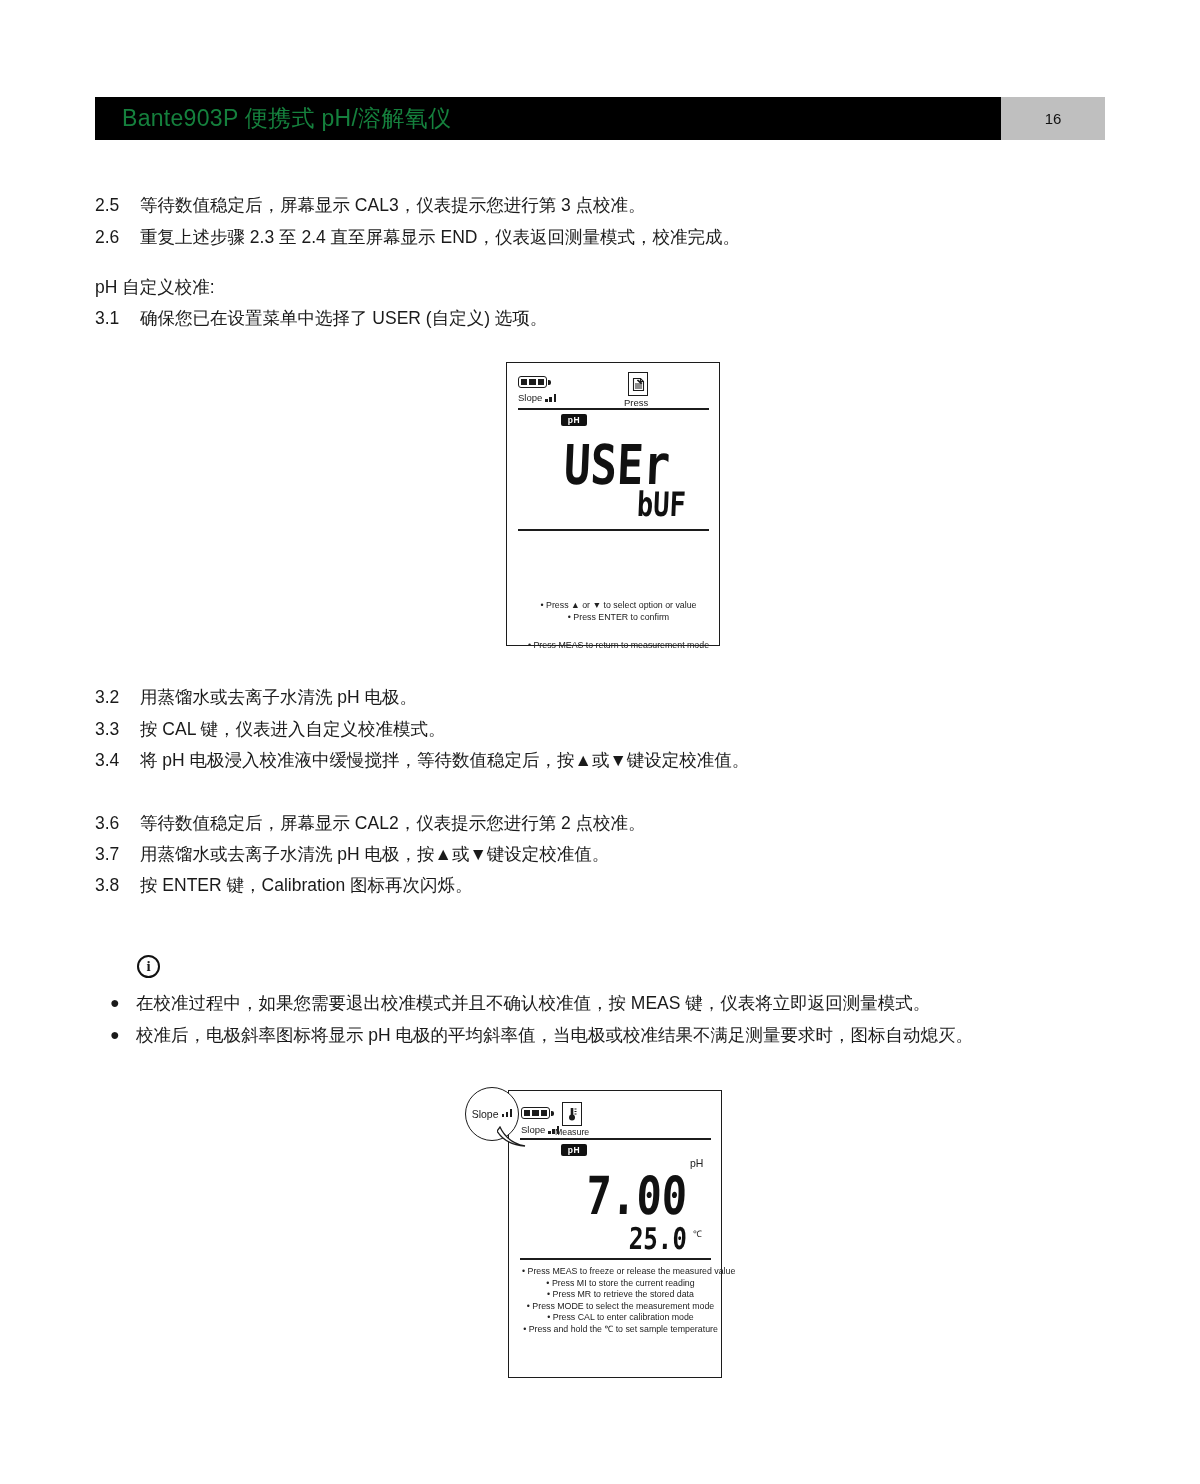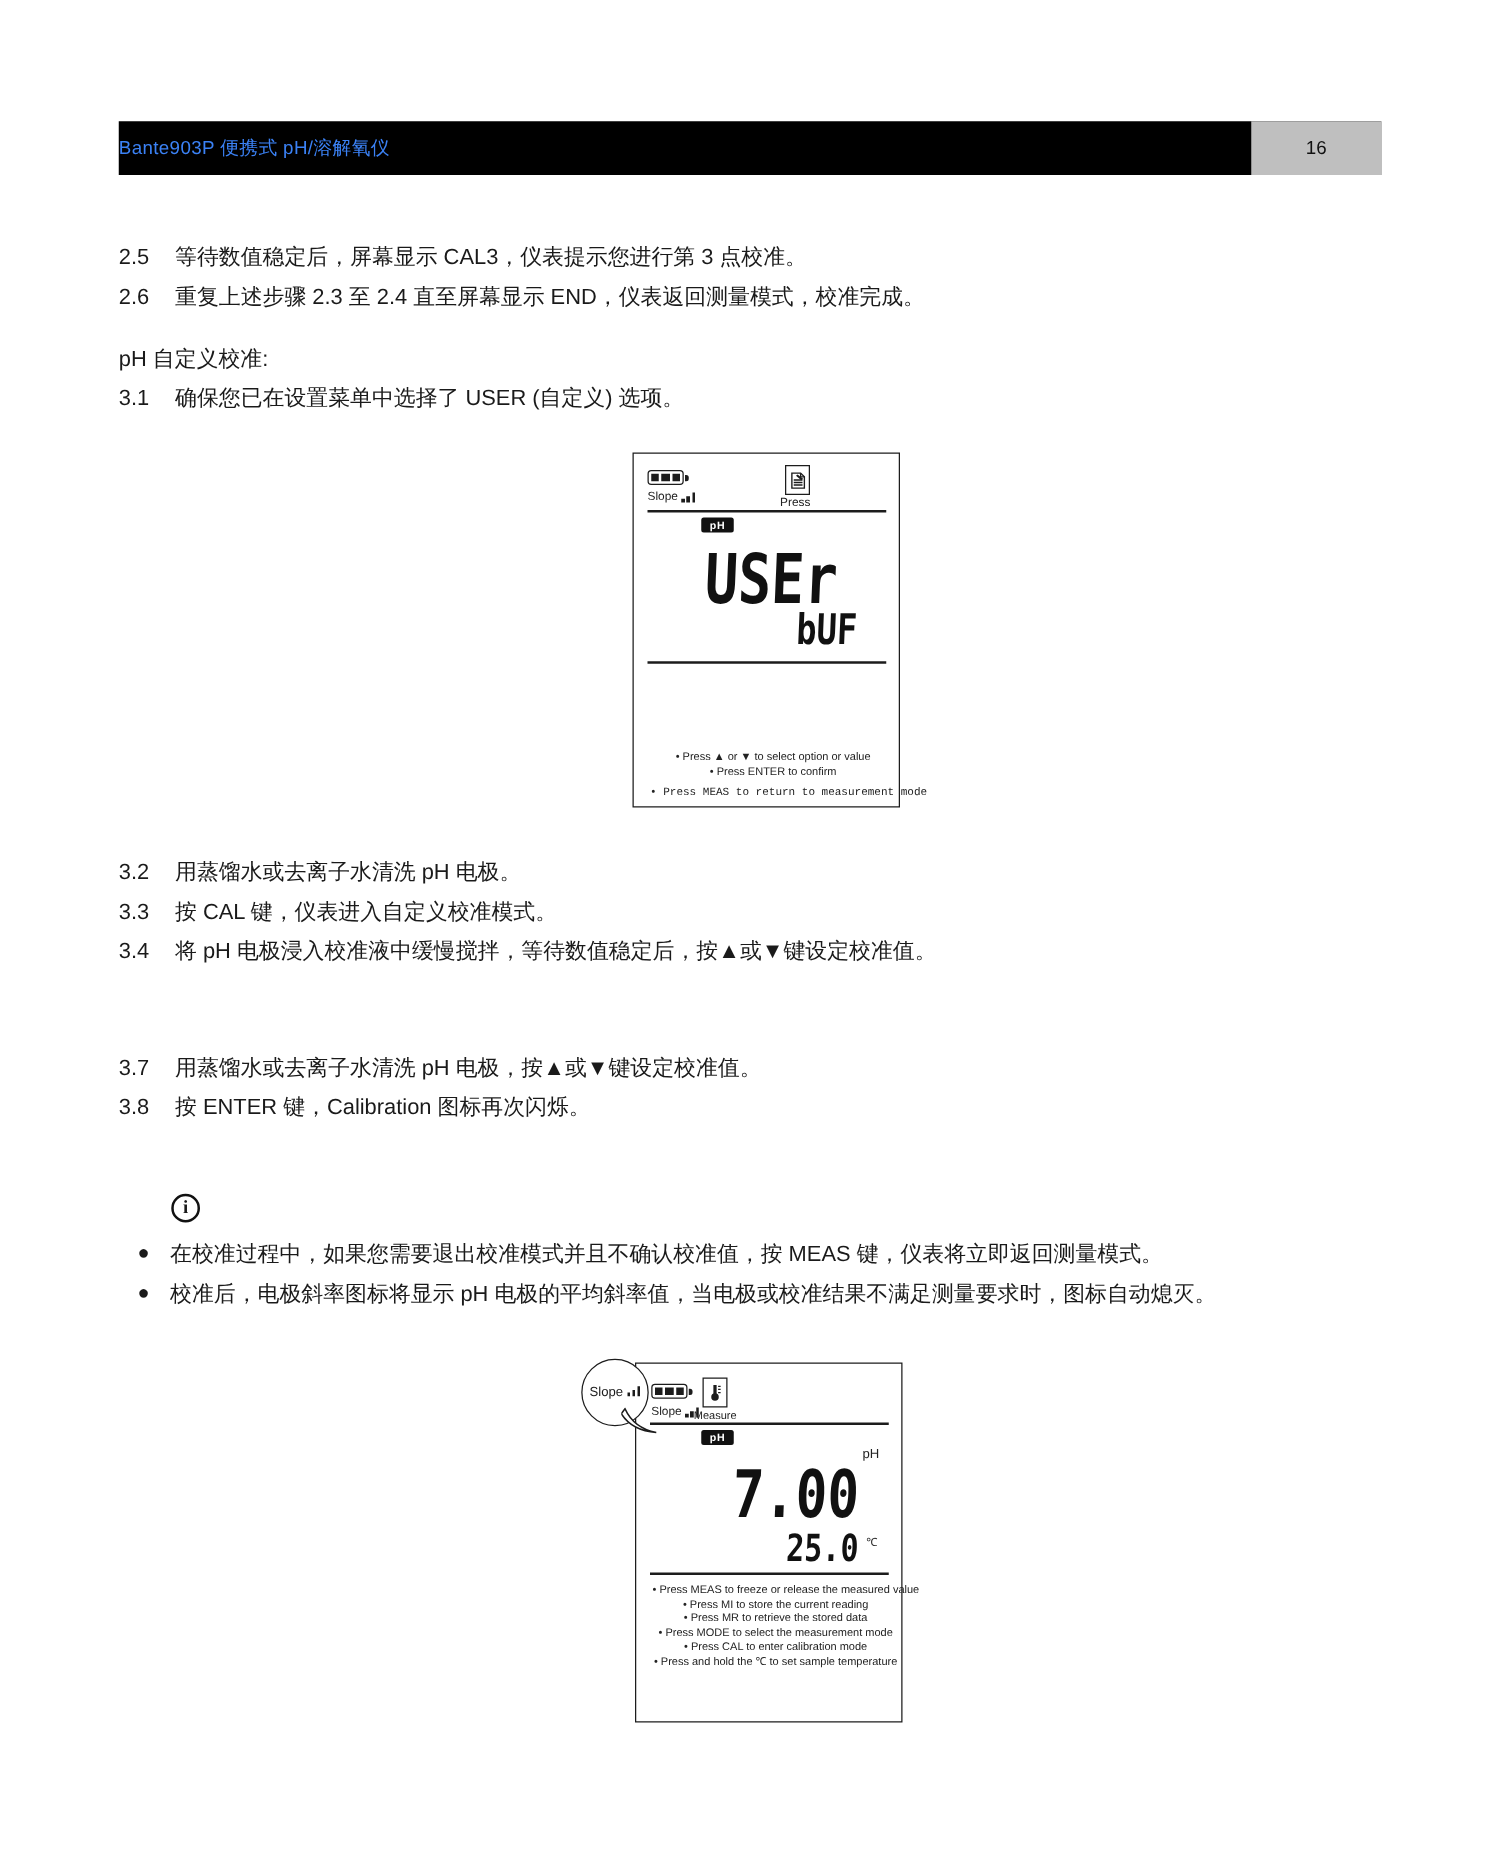--- a/index.html
+++ b/index.html
@@ -2,21 +2,21 @@
 <html><head>
 <meta charset="utf-8">
 <style>
   html,body{margin:0;padding:0;background:#fff;}
   .page{position:relative;width:1200px;height:1484px;background:#ffffff;
         font-family:"Liberation Sans",sans-serif;color:#1a1a1a;overflow:hidden;}
 
   
   .hdr{position:absolute;left:95px;top:97px;width:1010px;height:43px;background:#000;
        display:flex;align-items:center;}
-  .hdr-title{flex:1;color:#3b82f6;font-size:15px;letter-spacing:.3px;}
+  .hdr-title{flex:1;color:#15803d;font-size:23px;padding-left:27px;letter-spacing:.3px;}
   .hdr-page{width:104px;height:100%;background:#bfbfbf;color:#111;font-size:15px;
             display:flex;align-items:center;justify-content:center;}
 
   
   .step{position:absolute;left:95px;display:flex;font-size:17.5px;line-height:22px;white-space:nowrap;}
   .step .num{width:45px;flex:0 0 45px;}
   .heading{position:absolute;left:95px;font-size:17.5px;line-height:22px;}
 
   
   .info-icon{position:absolute;left:137px;top:955px;width:19px;height:19px;border:2px solid #111;
@@ -55,21 +55,21 @@
   .seg-main1{position:absolute;left:36px;top:80px;width:148px;text-align:center;font-size:44px;line-height:44px;}
   .seg-sub1{position:absolute;right:33px;top:128px;font-size:27px;line-height:27px;}
   .seg-main2{position:absolute;right:34px;top:84px;font-size:42px;line-height:42px;}
   .seg-temp2{position:absolute;right:34px;top:136px;font-size:24px;line-height:24px;}
 
   .unit{position:absolute;font-size:10.5px;color:#222;}
 
   .hints{position:absolute;left:13px;right:2px;text-align:center;}
   .hint{font-size:8.8px;line-height:11.5px;color:#222;white-space:nowrap;}
   .hint::before{content:"• ";}
-  .hint.gap{margin-top:6px;font-family:Liberation Mono, monospace;}
+  .hint.gap{margin-top:17px;}
 
   
   .callout{position:absolute;left:465px;top:1087px;width:52px;height:52px;border:1.6px solid #1c1c1c;
            border-radius:50%;background:#fff;z-index:3;display:flex;align-items:center;
            justify-content:center;font-size:10.5px;}
   .callout .bars{margin-bottom:2px;}
   .callout-tail{position:absolute;left:497px;top:1126px;z-index:3;}
 </style>
 </head>
 <body>
@@ -136,20 +136,24 @@
     <span class="num">3.2</span>
     <span>用蒸馏水或去离子水清洗 pH 电极。</span>
   </div>
   <div class="step" style="top:718px">
     <span class="num">3.3</span>
     <span>按 CAL 键，仪表进入自定义校准模式。</span>
   </div>
   <div class="step" style="top:749px">
     <span class="num">3.4</span>
     <span>将 pH 电极浸入校准液中缓慢搅拌，等待数值稳定后，按▲或▼键设定校准值。</span>
+  </div>
+  <div class="step" style="top:812px">
+    <span class="num">3.6</span>
+    <span>等待数值稳定后，屏幕显示 CAL2，仪表提示您进行第 2 点校准。</span>
   </div>
   <div class="step" style="top:843px">
     <span class="num">3.7</span>
     <span>用蒸馏水或去离子水清洗 pH 电极，按▲或▼键设定校准值。</span>
   </div>
   <div class="step" style="top:874px">
     <span class="num">3.8</span>
     <span>按 ENTER 键，Calibration 图标再次闪烁。</span>
   </div>
 

